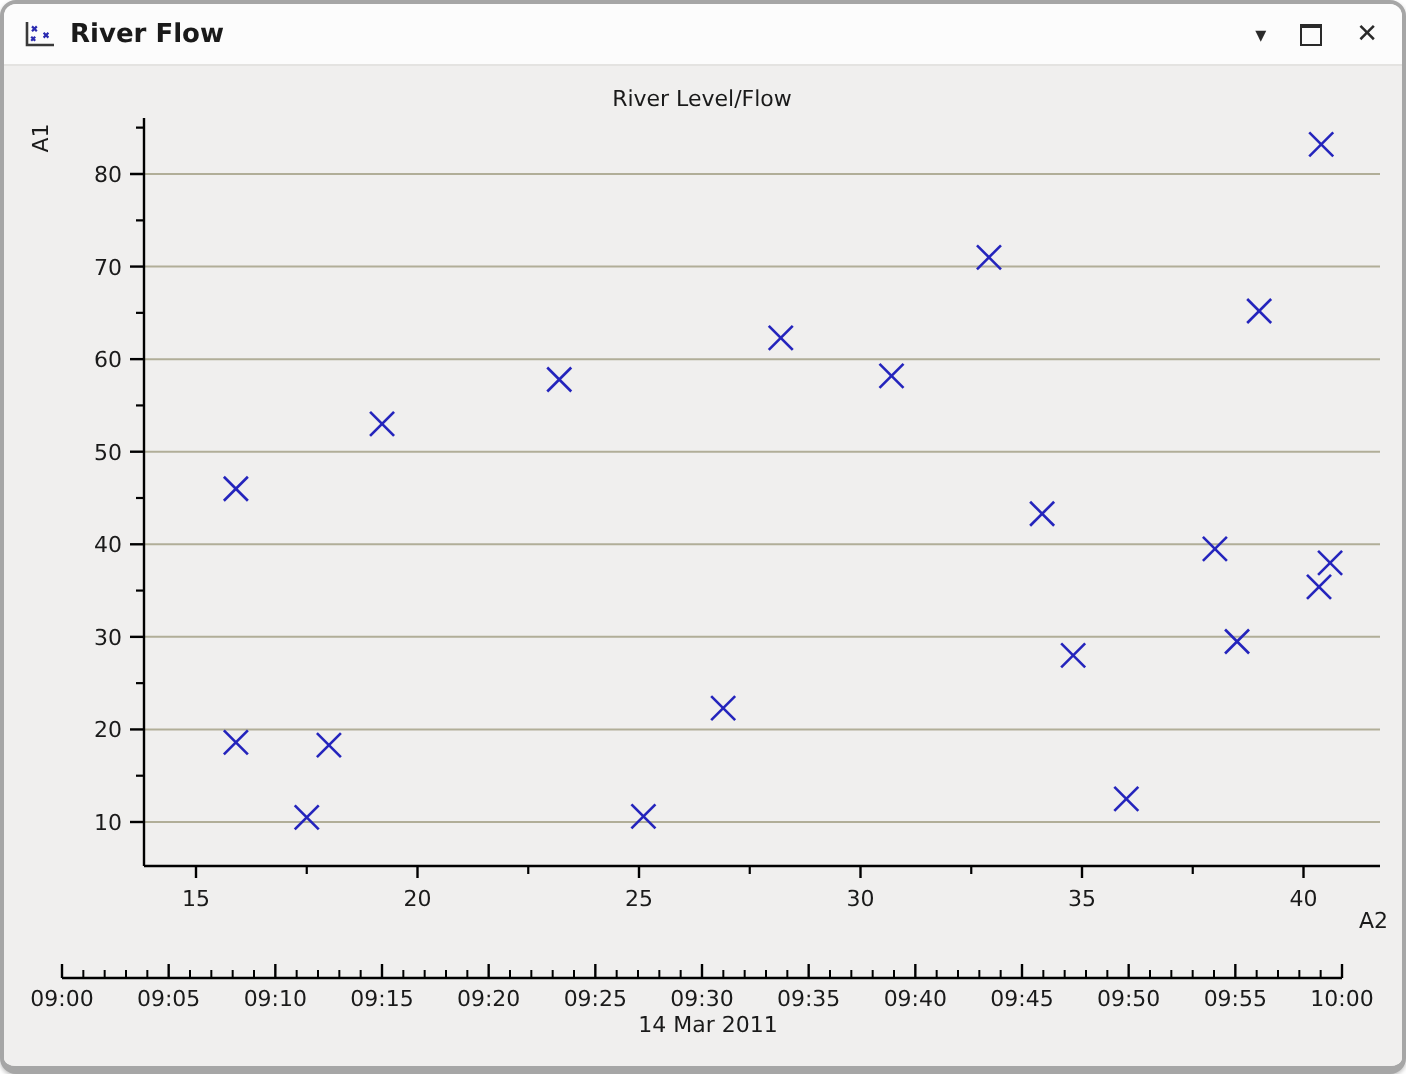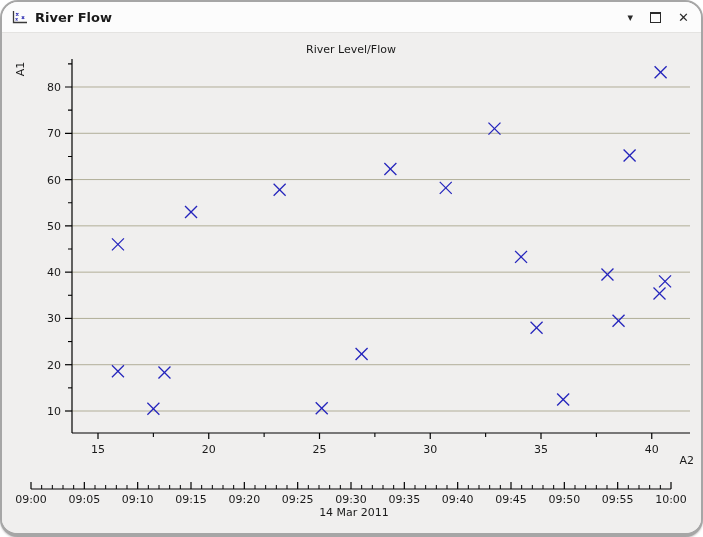--- a/index.html
+++ b/index.html
@@ -1,19 +1,19 @@
 <!DOCTYPE html>
 <html><head>
 <meta charset="utf-8">
 <style>
   html,body{margin:0;padding:0;background:#ffffff;font-family:"DejaVu Sans",sans-serif;}
   .page{width:703px;height:537px;position:relative;}
   .window{
     position:absolute;left:0;top:0;width:703px;height:537px;box-sizing:border-box;
-    border:2px solid #a6a6a6;border-bottom-width:4px;border-radius:18px;overflow:hidden;
+    border:2px solid #a6a6a6;border-bottom-width:4px;border-radius:8px;overflow:hidden;
     background:#f0efee;box-shadow:0 1px 2px rgba(0,0,0,.25);
   }
   .titlebar{
     height:30px;background:#fcfcfc;display:flex;align-items:center;
     padding:0 12px 0 9px;border-bottom:1px solid #e4e3e1;
   }
   .app-icon{display:flex;align-items:center;}
   .title{font-weight:bold;font-size:13px;color:#1a1a1a;margin-left:7px;flex:1;
          white-space:nowrap;overflow:hidden;}
   .controls{display:flex;align-items:center;gap:17px;}

